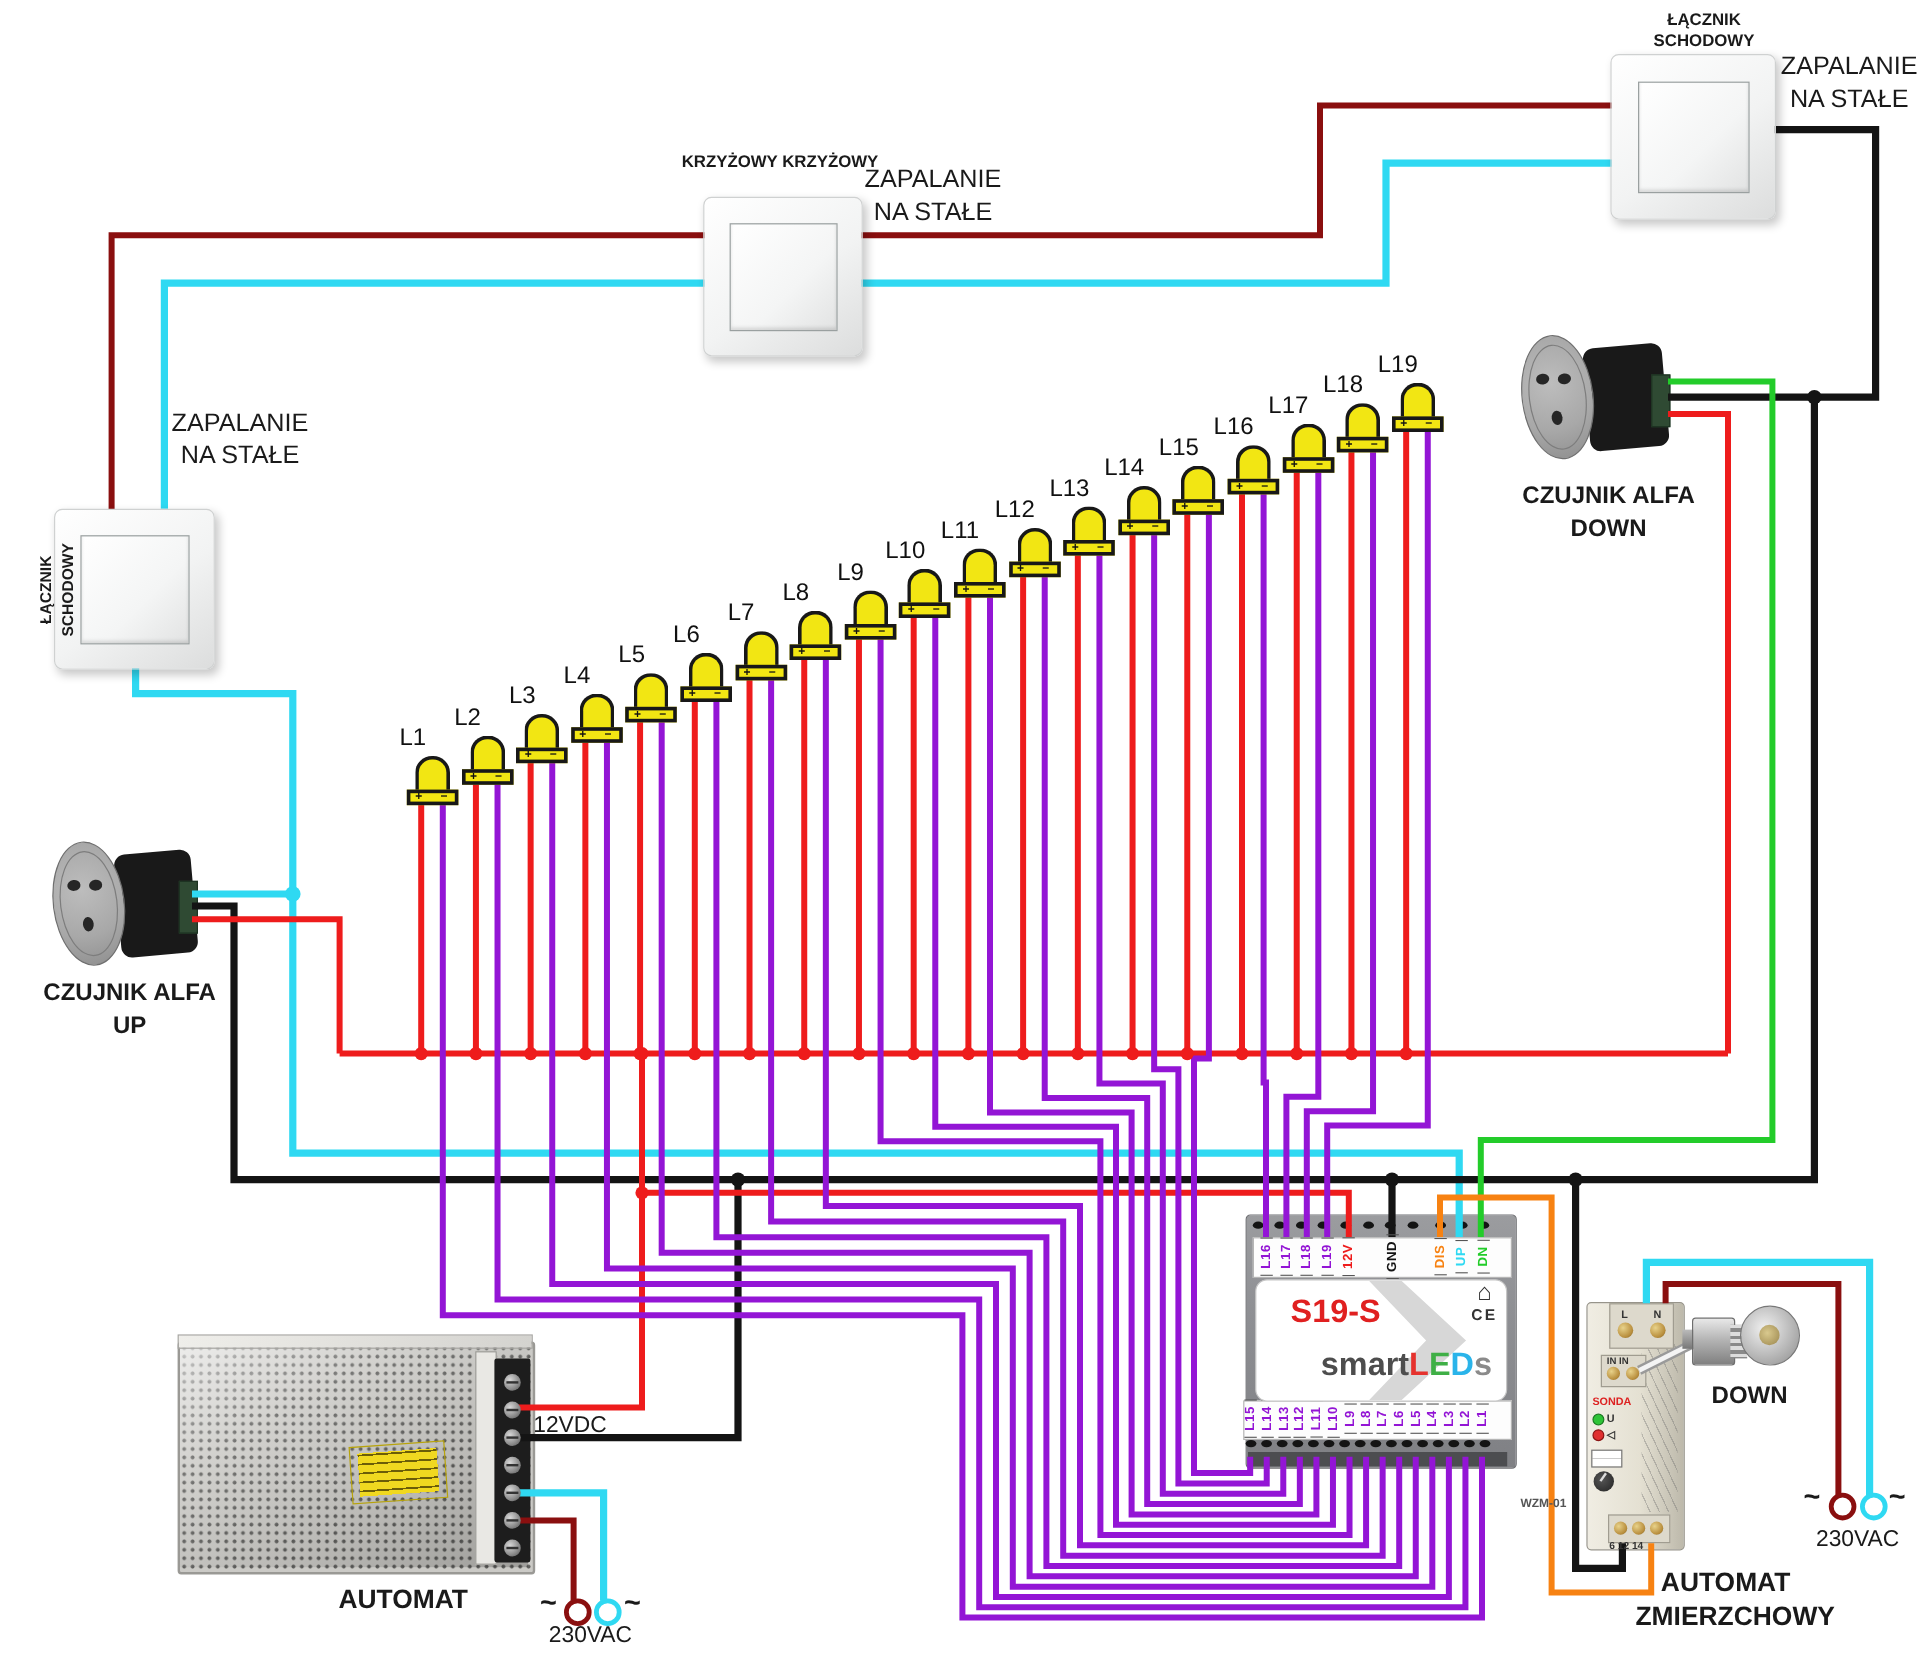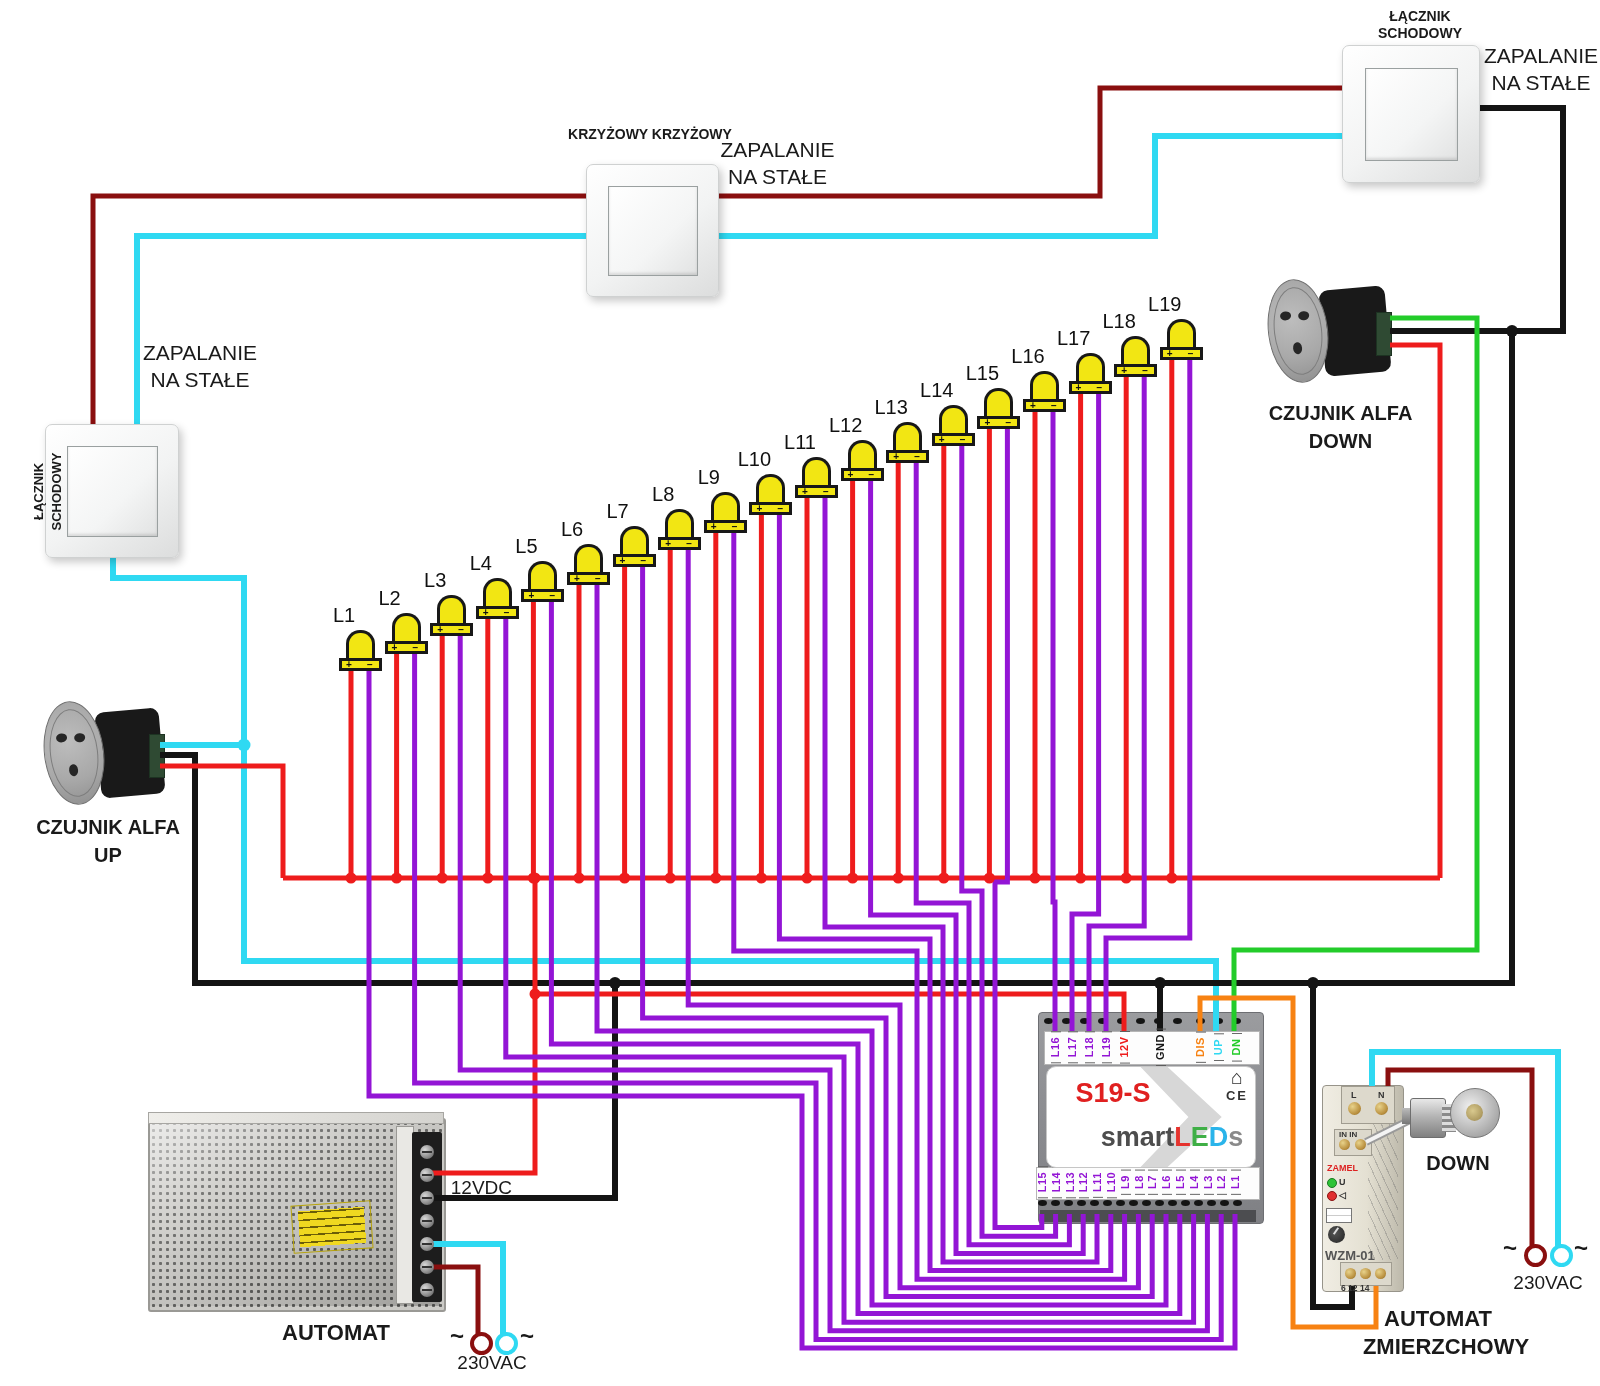--- a/index.html
+++ b/index.html
@@ -421,31 +421,31 @@
   <div class="lbl note" style="left:140px;top:368px;width:120px;">NA STAŁE</div>
   <div class="lbl swtitle" style="left:-4px;top:484px;width:84px;font-size:13px;transform:rotate(-90deg);">ŁĄCZNIK</div>
   <div class="lbl swtitle" style="left:14px;top:484px;width:84px;font-size:13px;transform:rotate(-90deg);">SCHODOWY</div>
 
   <div class="lbl bold20" style="left:28px;top:816px;width:160px;">CZUJNIK ALFA</div>
   <div class="lbl bold20" style="left:28px;top:844px;width:160px;">UP</div>
   <div class="lbl bold20" style="left:1258px;top:402px;width:165px;">CZUJNIK ALFA</div>
   <div class="lbl bold20" style="left:1258px;top:430px;width:165px;">DOWN</div>
 
   <div class="lbl bold22" style="left:246px;top:1320px;width:180px;">AUTOMAT</div>
-  <div class="lbl plain19" style="left:438px;top:1177px;width:74px;text-align:right;">12VDC</div>
+  <div class="lbl plain19" style="left:438px;top:1177px;width:74px;text-align:center;">12VDC</div>
   <div class="lbl plain19" style="left:442px;top:1352px;width:100px;">230VAC</div>
 
   <div class="lbl bold20" style="left:1412px;top:1152px;width:92px;">DOWN</div>
   <div class="lbl bold22" style="left:1348px;top:1306px;width:180px;">AUTOMAT</div>
   <div class="lbl bold22" style="left:1356px;top:1334px;width:180px;">ZMIERZCHOWY</div>
   <div class="lbl plain19" style="left:1498px;top:1272px;width:100px;">230VAC</div>
 
-  <span class="tinytxt" style="left:1327px;top:1163px;font-size:9px;color:#d22;position:absolute;">ZAMEL</span>
+  <span class="tinytxt" style="left:1327px;top:1163px;font-size:9px;color:#d22;position:absolute;">SONDA</span>
   <span class="tinytxt" style="left:1339px;top:1177px;font-size:9px;position:absolute;">U</span>
-  <span class="tinytxt" style="left:1325px;top:1248px;font-size:13px;color:#555;position:absolute;">WZM-01</span>
+  <span class="tinytxt" style="left:1267px;top:1248px;font-size:10px;color:#555;position:absolute;">WZM-01</span>
   <span class="tinytxt" style="left:1351px;top:1090px;font-size:9px;position:absolute;">L</span>
   <span class="tinytxt" style="left:1378px;top:1090px;font-size:9px;position:absolute;">N</span>
   <span class="tinytxt" style="left:1339px;top:1130px;font-size:8px;position:absolute;">IN IN</span>
   <span class="tinytxt" style="left:1341px;top:1283px;font-size:8.5px;position:absolute;">6 12 14</span>
 <div class="screw" style="left: 420px; top: 1145px; width: 14px; height: 14px;"></div>
     <div class="screw" style="left: 420px; top: 1168px; width: 14px; height: 14px;"></div>
     <div class="screw" style="left: 420px; top: 1191px; width: 14px; height: 14px;"></div>
     <div class="screw" style="left: 420px; top: 1214px; width: 14px; height: 14px;"></div>
     <div class="screw" style="left: 420px; top: 1237px; width: 14px; height: 14px;"></div>
     <div class="screw" style="left: 420px; top: 1260px; width: 14px; height: 14px;"></div>

